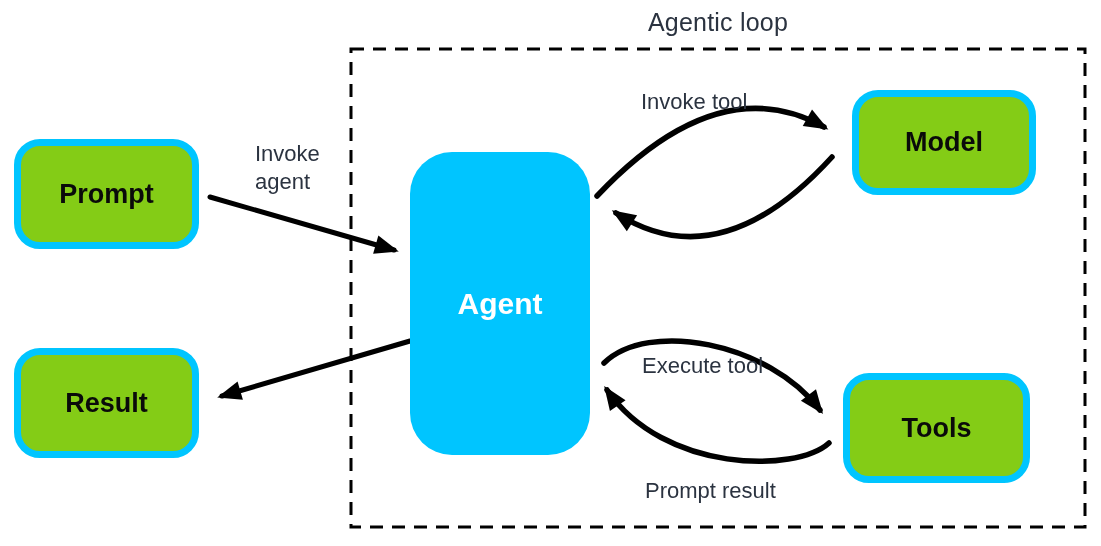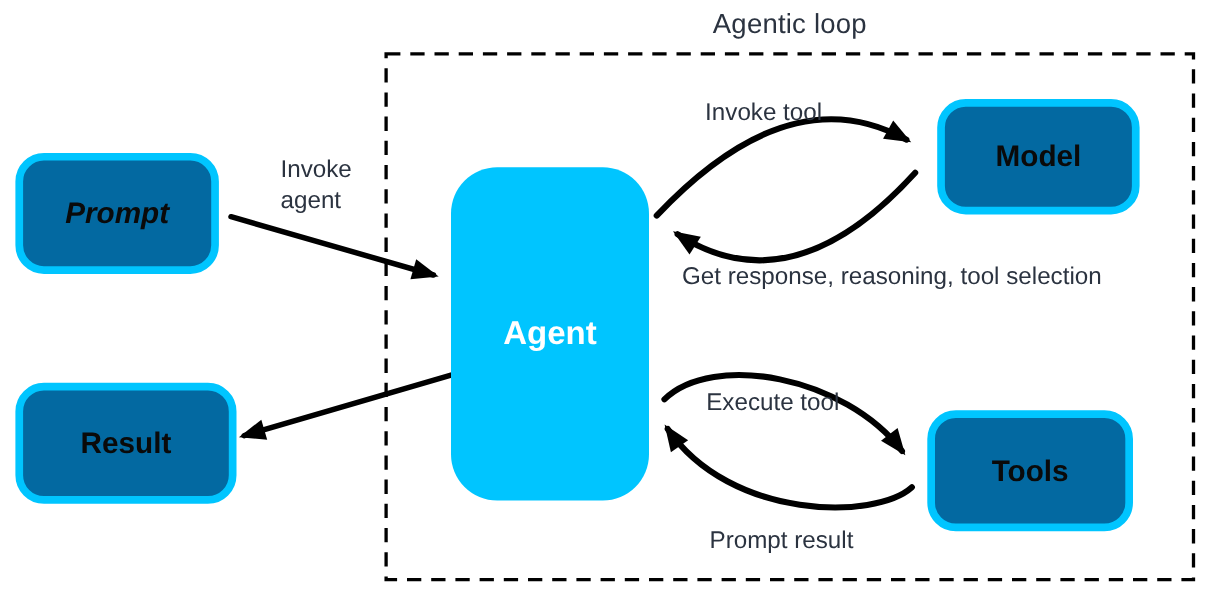--- a/index.html
+++ b/index.html
@@ -31,38 +31,38 @@
     top: 0;
     width: 1101px;
     height: 546px;
   }
   .node {
     position: absolute;
     display: flex;
     align-items: center;
     justify-content: center;
     box-sizing: border-box;
-    background: #0369a1;
+    background: #84cc16;
   }
   .node.outlined {
     border: 7px solid #00c5ff;
     border-radius: 26px;
     font-size: 27px;
     font-weight: bold;
     color: #0a0a0a;
   }
   .node.filled {
     background: #00c5ff;
     border-radius: 42px;
     font-size: 30px;
     font-weight: bold;
     color: #ffffff;
   }
-  #node-prompt { left: 14px;  top: 139px; width: 185px; height: 110px; font-style: italic; }
-  #node-result { left: 14px;  top: 348px; width: 201px; height: 110px; }
+  #node-prompt { left: 14px;  top: 139px; width: 185px; height: 110px; }
+  #node-result { left: 14px;  top: 348px; width: 185px; height: 110px; }
   #node-agent  { left: 410px; top: 152px; width: 180px; height: 303px; }
   #node-model  { left: 852px; top: 90px;  width: 184px; height: 105px; }
   #node-tools  { left: 843px; top: 373px; width: 187px; height: 110px; }
   .edge-label {
     position: absolute;
     font-size: 22px;
     color: #2b3340;
     line-height: 1.25;
     white-space: pre-line;
   }
@@ -121,19 +121,18 @@
   <div class="node outlined" id="node-tools">
     <span>Tools</span>
   </div>
 
   <div class="edge-label" id="label-invoke-agent">Invoke
 agent</div>
 
 
   <div class="edge-label" id="label-invoke-model">Invoke tool</div>
 
-  <div class="edge-label" id="label-get-response">Get response, reasoning, tool selection</div>
 
   <div class="edge-label" id="label-execute-tool">Execute tool</div>
 
   <div class="edge-label" id="label-return-result">Prompt result</div>
 
 </div>
 
 </body></html>

